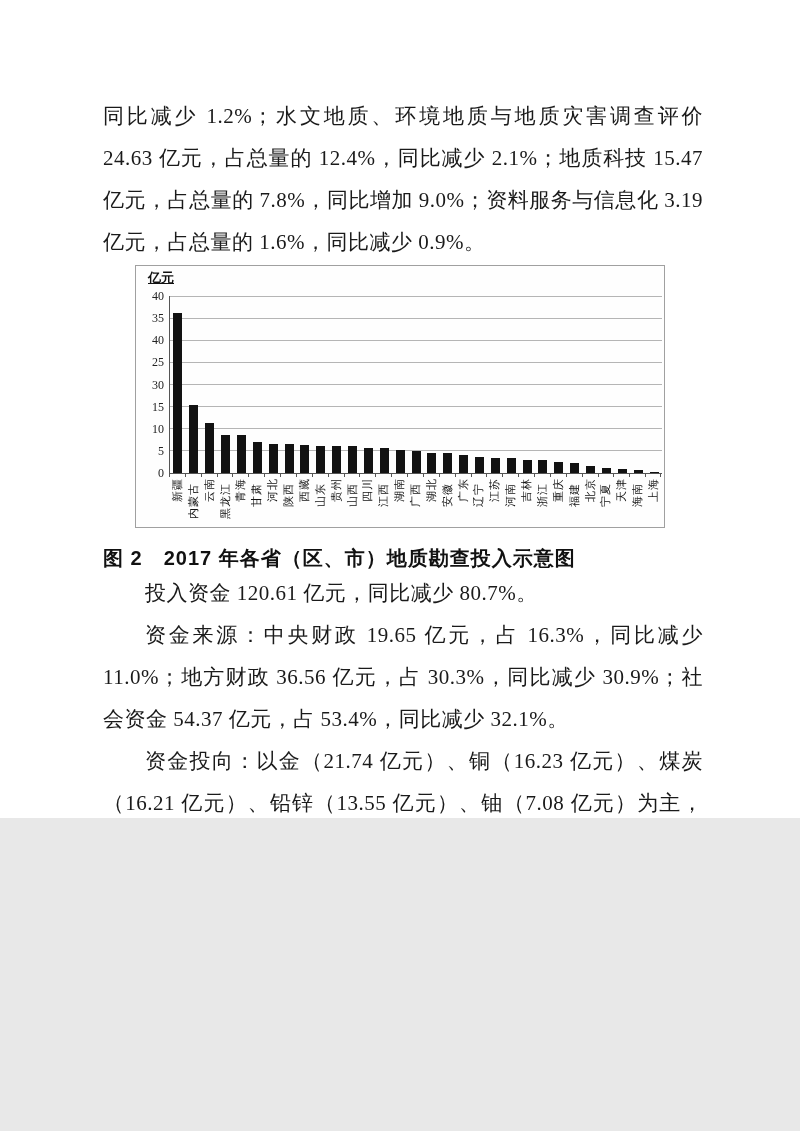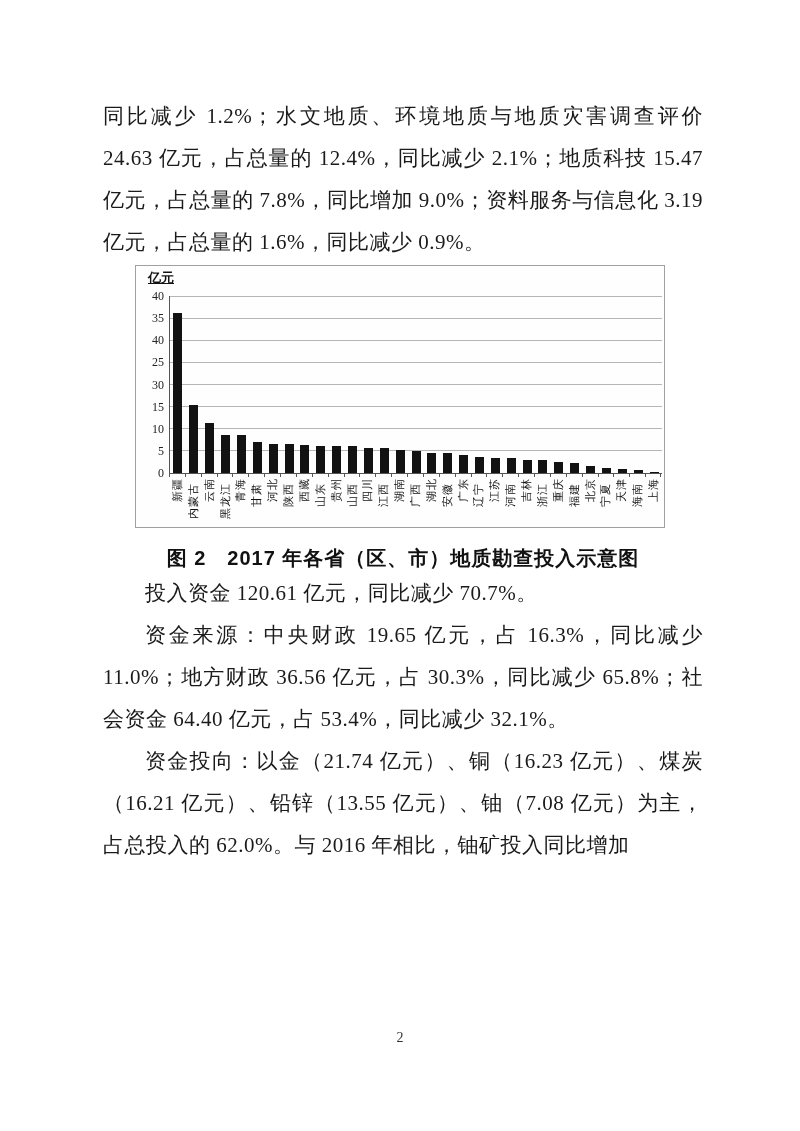--- a/index.html
+++ b/index.html
@@ -1,18 +1,18 @@
 <!DOCTYPE html>
 <html><head>
 <meta charset="utf-8">
 <style>
   html,body{margin:0;padding:0;background:#e8e8e8;}
   .page{
     position:relative;
-    width:800px;height:1131px;
+    width:800px;height:818px;
     background:#ffffff;
     font-family:"Liberation Serif","DejaVu Serif",serif;
     color:#1a1a1a;
     overflow:hidden;
     margin:0 auto;
   }
   .content{
     position:absolute;left:103px;top:95px;width:600px;
   }
   p.body-text{
@@ -78,21 +78,21 @@
     transform:rotate(-90deg);
     white-space:nowrap;
     font-size:11px;color:#111;letter-spacing:1px;
   }
   
   .caption{
     margin:16px 0 0 0;
     font-family:"Liberation Sans","DejaVu Sans",sans-serif;
     font-weight:bold;
     font-size:20px;line-height:28px;
-    text-align:center;color:#111;
+    color:#111;
     letter-spacing:1px;
   }
   .page-number{
     position:absolute;left:0;top:1030px;width:100%;
     text-align:center;font-size:14px;color:#333;
   }
 </style>
 </head>
 <body>
 
@@ -283,21 +283,21 @@
           <div class="ylabel" style="top: 88.375px;">25</div>
           <div class="ylabel" style="top: 66.25px;">40</div>
           <div class="ylabel" style="top: 44.125px;">35</div>
           <div class="ylabel" style="top: 22px;">40</div>
         </div>
     </div>
 
     <div class="caption">图 2　2017 年各省（区、市）地质勘查投入示意图</div>
 
 
-    <p class="body-text indent">投入资金 120.61 亿元，同比减少 70.7%。</p>
-
-    <p class="body-text indent">资金来源：中央财政 19.65 亿元，占 16.3%，同比减少 11.0%；地方财政 36.56 亿元，占 30.3%，同比减少 65.8%；社会资金 64.40 亿元，占 53.4%，同比减少 32.1%。</p>
+    <p class="body-text indent">投入资金 120.61 亿元，同比减少 80.7%。</p>
+
+    <p class="body-text indent">资金来源：中央财政 19.65 亿元，占 16.3%，同比减少 11.0%；地方财政 36.56 亿元，占 30.3%，同比减少 30.9%；社会资金 54.37 亿元，占 53.4%，同比减少 32.1%。</p>
 
     <p class="body-text indent">资金投向：以金（21.74 亿元）、铜（16.23 亿元）、煤炭（16.21 亿元）、铅锌（13.55 亿元）、铀（7.08 亿元）为主，占总投入的 62.0%。与 2016 年相比，铀矿投入同比增加</p>
   </div>
 
   <div class="page-number">2</div>
 </div>
 
 </body></html>

